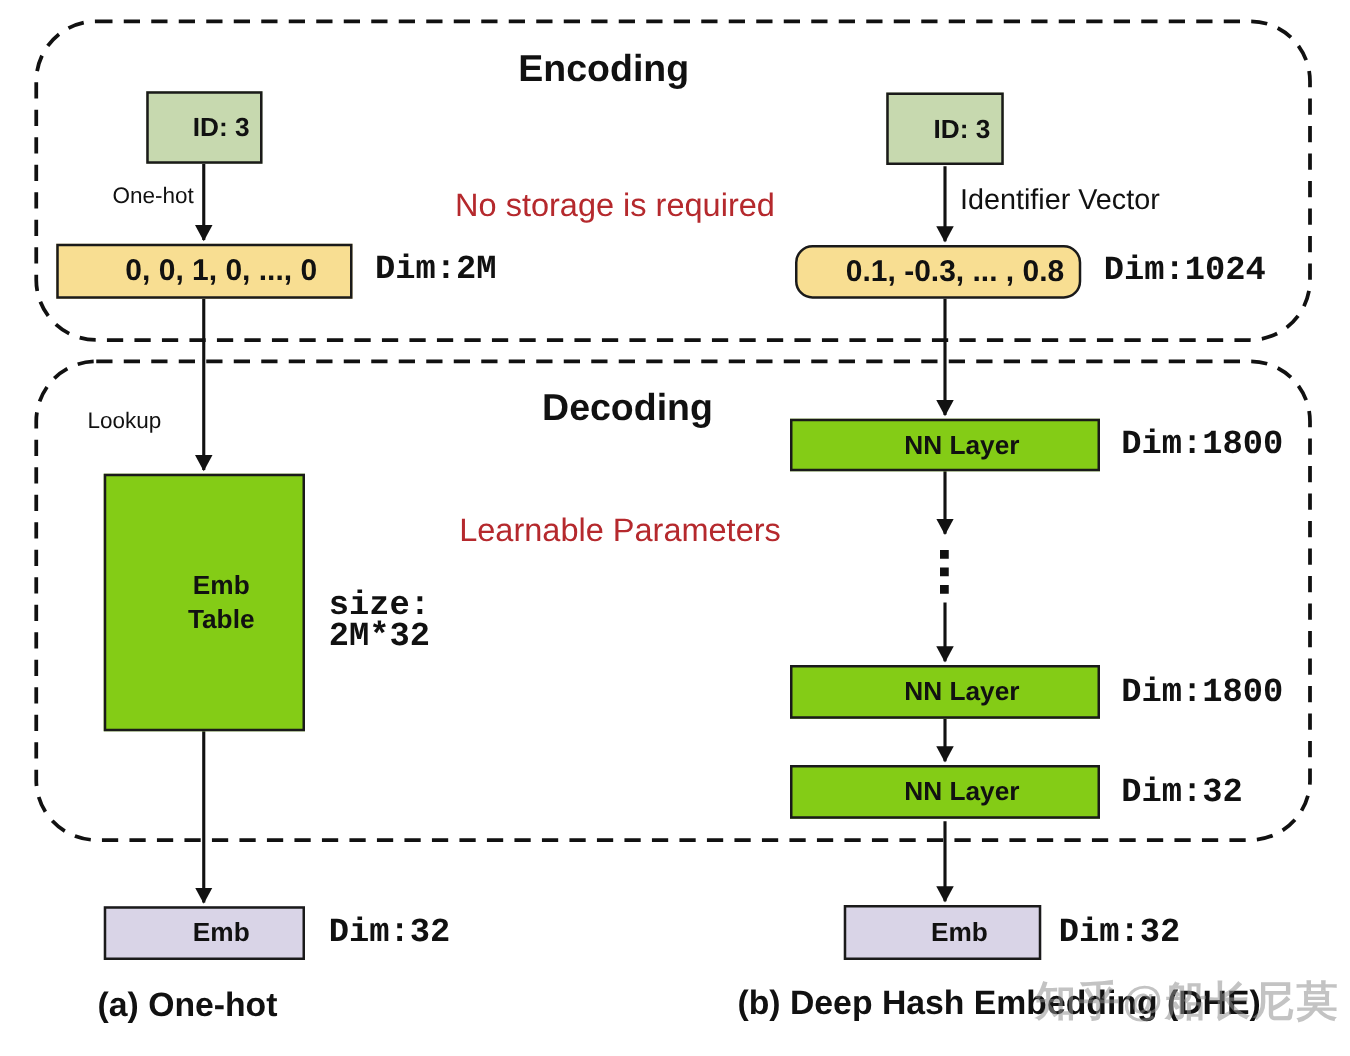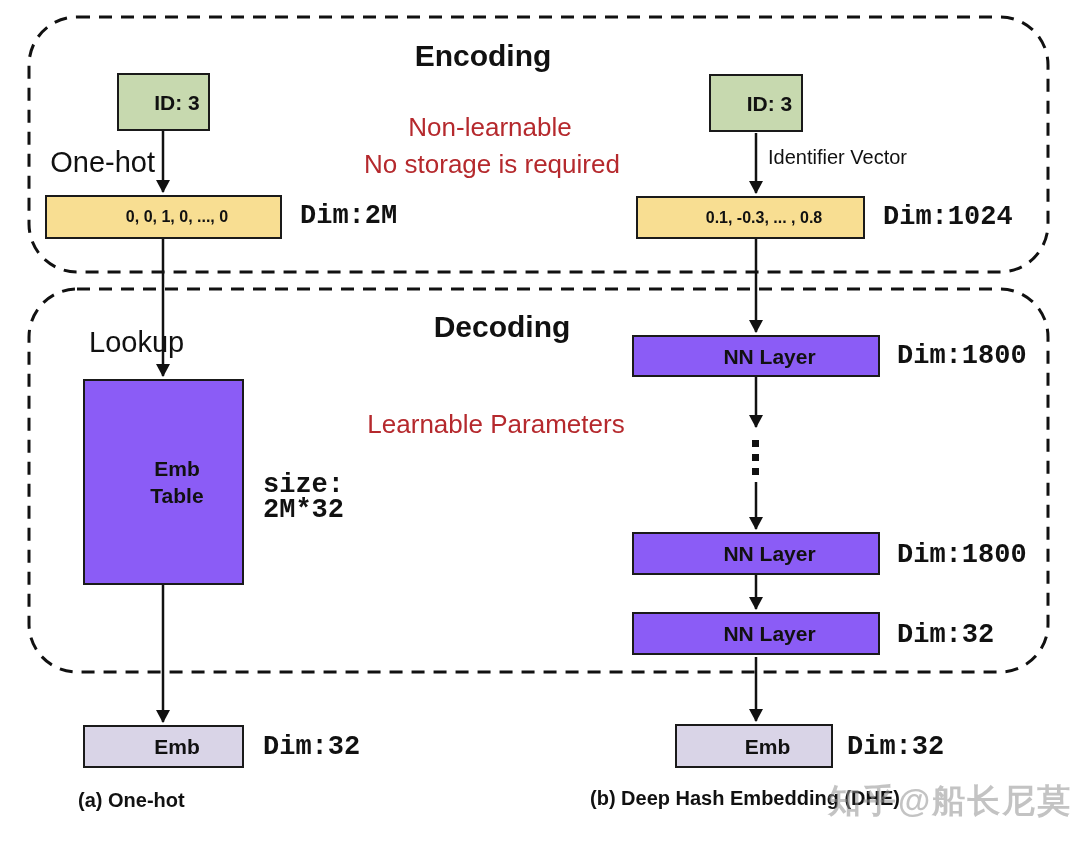--- a/index.html
+++ b/index.html
@@ -9,36 +9,36 @@
   }
   #wires{position:absolute;left:0;top:0;width:1080px;height:845px;}
   .abs{position:absolute;}
   .box{
     position:absolute;border:2px solid #1a1a1a;box-sizing:border-box;
     display:flex;align-items:center;justify-content:center;
     font-weight:bold;color:#111;text-align:center;padding-left:27px;
   }
   .green{background:#c7d9af;}
   .yellow{background:#f8de92;}
-  .blue{background:#8b5cf6;}
+  .blue{background:#84cc16;}
   .lavender{background:#d9d4e7;}
   .sec-title{font-weight:bold;font-size:30px;white-space:nowrap;transform:translateX(-50%);}
   .red-note{color:#b5292d;font-size:26px;white-space:nowrap;transform:translateX(-50%);}
-  .arrow-label{font-size:29px;color:#111;white-space:nowrap;}
+  .arrow-label{font-size:18px;color:#111;white-space:nowrap;}
   .mono{
     font-family:"Liberation Mono","DejaVu Sans Mono",monospace;
     font-weight:bold;font-size:27px;color:#111;white-space:nowrap;line-height:25px;
   }
-  .caption{font-weight:bold;font-size:20px;color:#111;white-space:nowrap;}
+  .caption{font-weight:bold;font-size:27px;color:#111;white-space:nowrap;}
   .watermark{
     font-size:33px;font-weight:bold;letter-spacing:2px;
     color:rgba(145,145,145,0.55);white-space:nowrap;z-index:5;
   }
   .boxlabel{font-size:21px;line-height:27px;}
-  .veclabel{font-size:16px;text-align:center;}
+  .veclabel{font-size:24px;text-align:center;}
 </style>
 </head>
 <body>
 
 <div id="stage">
 
   <svg id="wires" viewBox="0 0 1080 845" xmlns="http://www.w3.org/2000/svg">
     <defs>
       <marker id="ah" markerUnits="userSpaceOnUse" markerWidth="16" markerHeight="16" refX="12" refY="7" orient="auto">
         <path d="M0,0 L13,7 L0,14 Z" fill="#111"></path>
@@ -61,54 +61,53 @@
     <line x1="756" y1="657" x2="756" y2="721" stroke="#111" stroke-width="2.5" marker-end="url(#ah)"></line>
 
     <g fill="#111">
       <rect x="752" y="440" width="7" height="7"></rect>
       <rect x="752" y="454" width="7" height="7"></rect>
       <rect x="752" y="468" width="7" height="7"></rect>
     </g>
   </svg>
 
   <div class="abs sec-title" style="left:483px;top:39px;">Encoding</div>
-  <div class="abs red-note" style="left:490px;top:112px;">Non-learnable</div>
   <div class="abs red-note" style="left:492px;top:149px;">No storage is required</div>
 
   <div class="abs sec-title" style="left:482px;top:310px;margin-left:20px;">Decoding</div>
   <div class="abs red-note" style="left:496px;top:409px;">Learnable Parameters</div>
 
   <div class="box green boxlabel" style="left:117px;top:73px;width:93px;height:58px;">ID: 3</div>
 
   <div class="abs arrow-label" style="left:40px;top:146px;width:115px;text-align:right;">One-hot</div>
 
   <div class="box yellow veclabel" style="left:45px;top:195px;width:237px;height:44px;">0, 0, 1, 0, ..., 0</div>
   <div class="abs mono" style="left:300px;top:204px;">Dim:2M</div>
 
-  <div class="abs arrow-label" style="left:89px;top:326px;">Lookup</div>
+  <div class="abs arrow-label" style="left:70px;top:326px;">Lookup</div>
 
   <div class="box blue boxlabel" style="left:83px;top:379px;width:161px;height:206px;flex-direction:column;">
     <span>Emb</span>
     <span>Table</span>
   </div>
   <div class="abs mono" style="left:263px;top:473px;">
     <div>size:</div>
     <div>2M*32</div>
   </div>
 
   <div class="box lavender boxlabel" style="left:83px;top:725px;width:161px;height:43px;">Emb</div>
   <div class="abs mono" style="left:263px;top:735px;">Dim:32</div>
 
   <div class="abs caption" style="left:78px;top:789px;">(a) One-hot</div>
 
   <div class="box green boxlabel" style="left:709px;top:74px;width:94px;height:58px;">ID: 3</div>
 
-  <div class="abs arrow-label" style="left:768px;top:146px;font-size:20px;">Identifier Vector</div>
+  <div class="abs arrow-label" style="left:768px;top:146px;font-size:23px;">Identifier Vector</div>
 
-  <div class="box yellow veclabel" style="left:636px;top:196px;width:229px;height:43px;">0.1, -0.3, ... , 0.8</div>
+  <div class="box yellow veclabel" style="left:636px;top:196px;width:229px;height:43px;border-radius:14px;">0.1, -0.3, ... , 0.8</div>
   <div class="abs mono" style="left:883px;top:205px;">Dim:1024</div>
 
   <div class="box blue boxlabel" style="left:632px;top:335px;width:248px;height:42px;">NN Layer</div>
   <div class="abs mono" style="left:897px;top:344px;">Dim:1800</div>
 
   <div class="box blue boxlabel" style="left:632px;top:532px;width:248px;height:43px;">NN Layer</div>
   <div class="abs mono" style="left:897px;top:543px;">Dim:1800</div>
 
   <div class="box blue boxlabel" style="left:632px;top:612px;width:248px;height:43px;">NN Layer</div>
   <div class="abs mono" style="left:897px;top:623px;">Dim:32</div>

